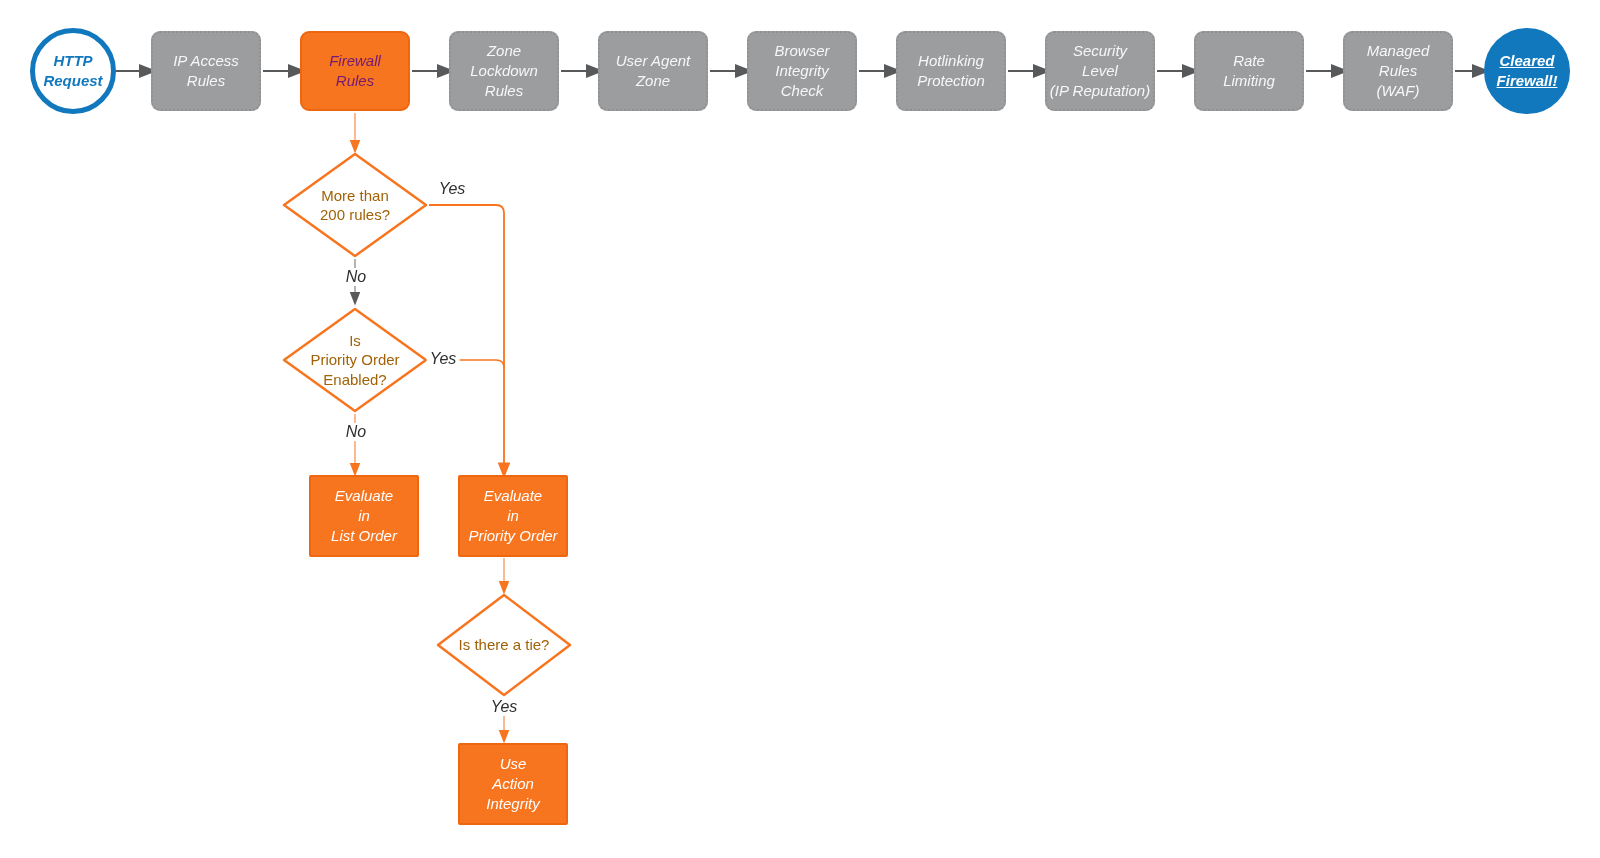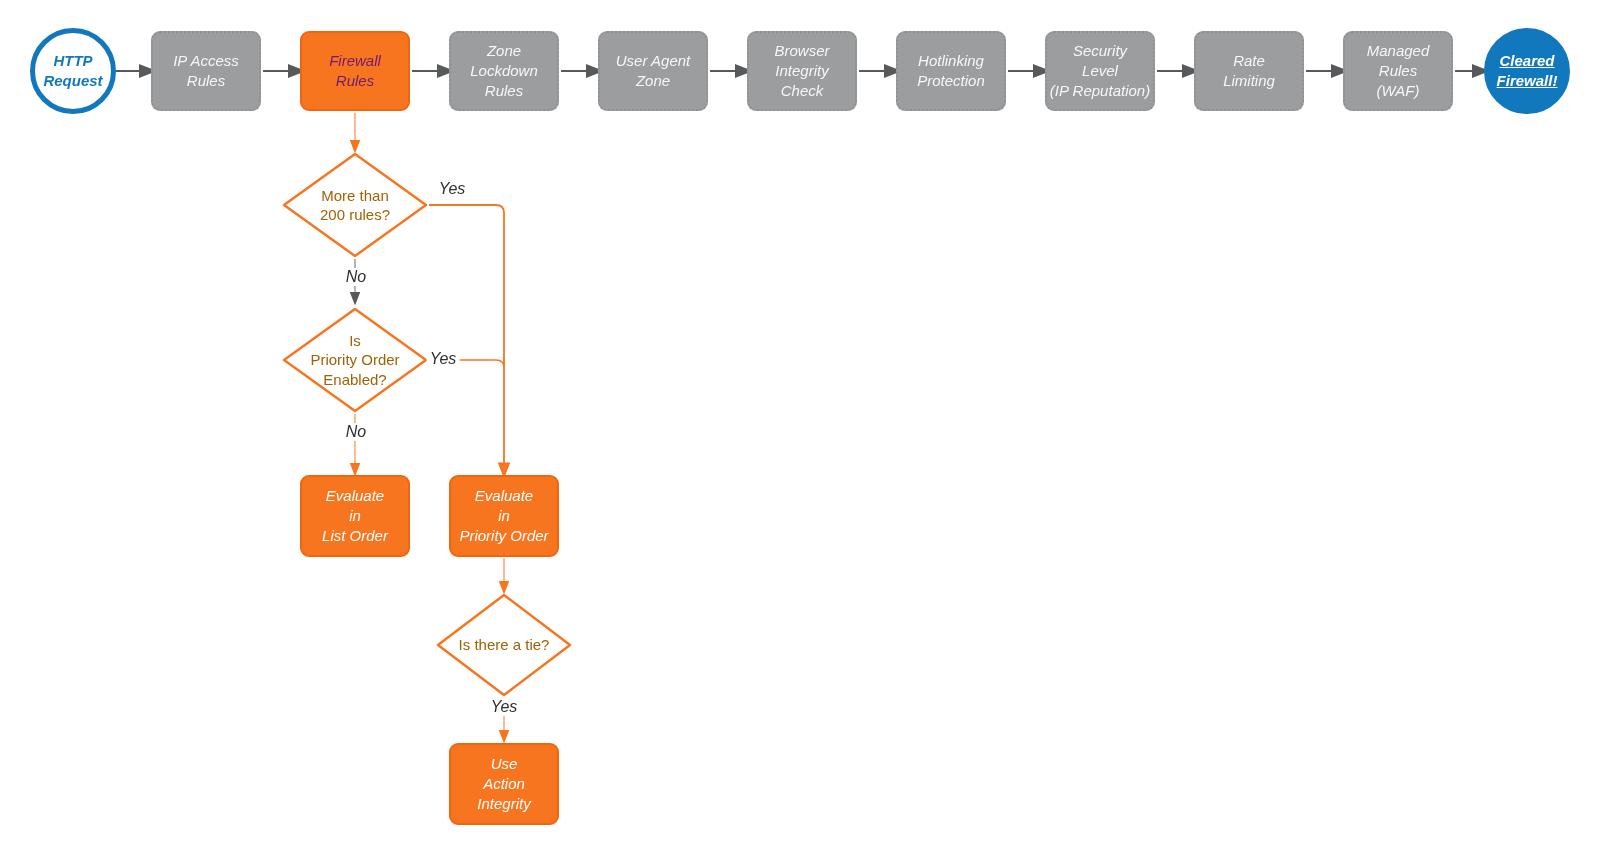--- a/index.html
+++ b/index.html
@@ -19,22 +19,22 @@
   .e-orange-thin{stroke:var(--accent-orange);stroke-width:1.5;fill:none;}
   .e-orange-light{stroke:var(--accent-orange-light);stroke-width:1.5;fill:none;}
 
   .node{position:absolute;z-index:2;box-sizing:border-box;display:flex;align-items:center;justify-content:center;text-align:center;}
   .label{white-space:pre-line;line-height:1.32;}
 
   .step{width:110px;height:80px;border-radius:9px;background:var(--node-gray);
         border:2px dotted #8f9092;color:#f7f7f7;font-style:italic;font-size:15px;}
   .step.orange{background:var(--accent-orange);border:2px solid #ee660f;color:#701a75;}
 
-  .action{width:110px;height:82px;border-radius:9px;background:var(--accent-orange);
-          border:2px solid #ee660f;color:#fff;font-style:italic;font-size:15px;}
+  .action{width:110px;height:82px;border-radius:2px;background:var(--accent-orange);
+          border:2px solid #ee660f;color:#fff;font-style:italic;font-size:15px;margin-left:9px;}
 
   .terminator{width:86px;height:86px;border-radius:50%;font-weight:bold;font-style:italic;font-size:15px;}
   .terminator.start{background:#fff;border:5px solid var(--accent-blue);color:var(--accent-blue);}
   .terminator.end{background:var(--accent-blue);border:3px solid var(--accent-blue);color:#fff;}
 
   .decision{background:transparent;}
   .decision svg{position:absolute;left:0;top:0;}
   .decision .label{position:relative;z-index:1;color:#a16207;font-size:15px;line-height:1.28;}
 
   .edge-label{position:absolute;z-index:3;transform:translate(-50%,-50%);

